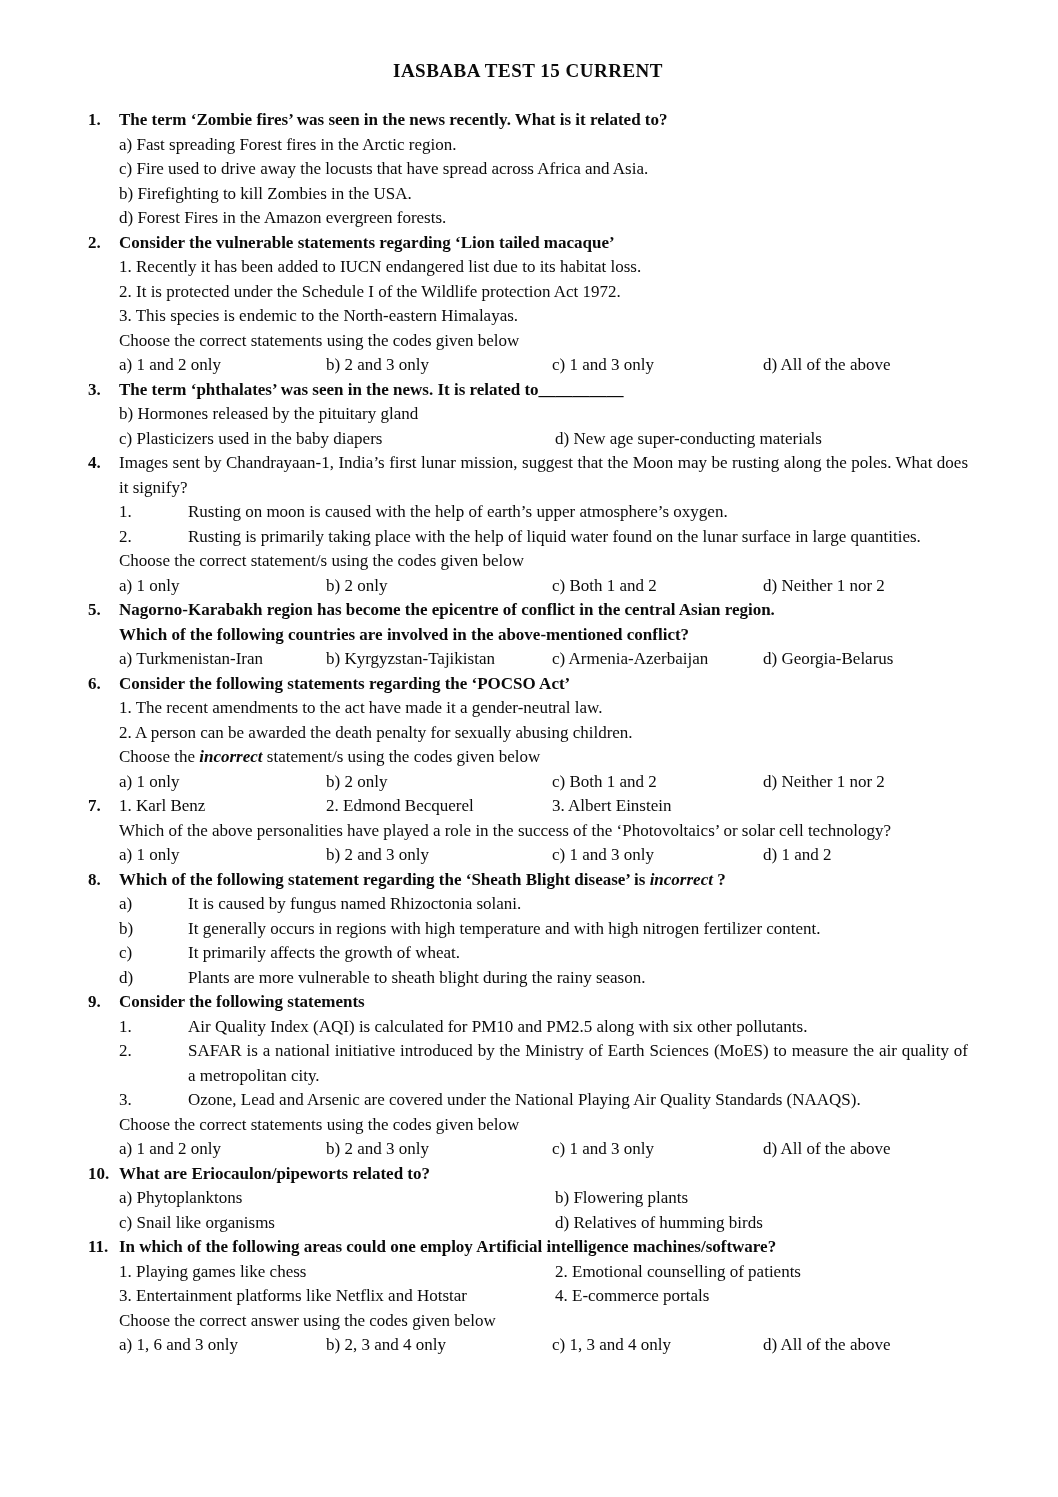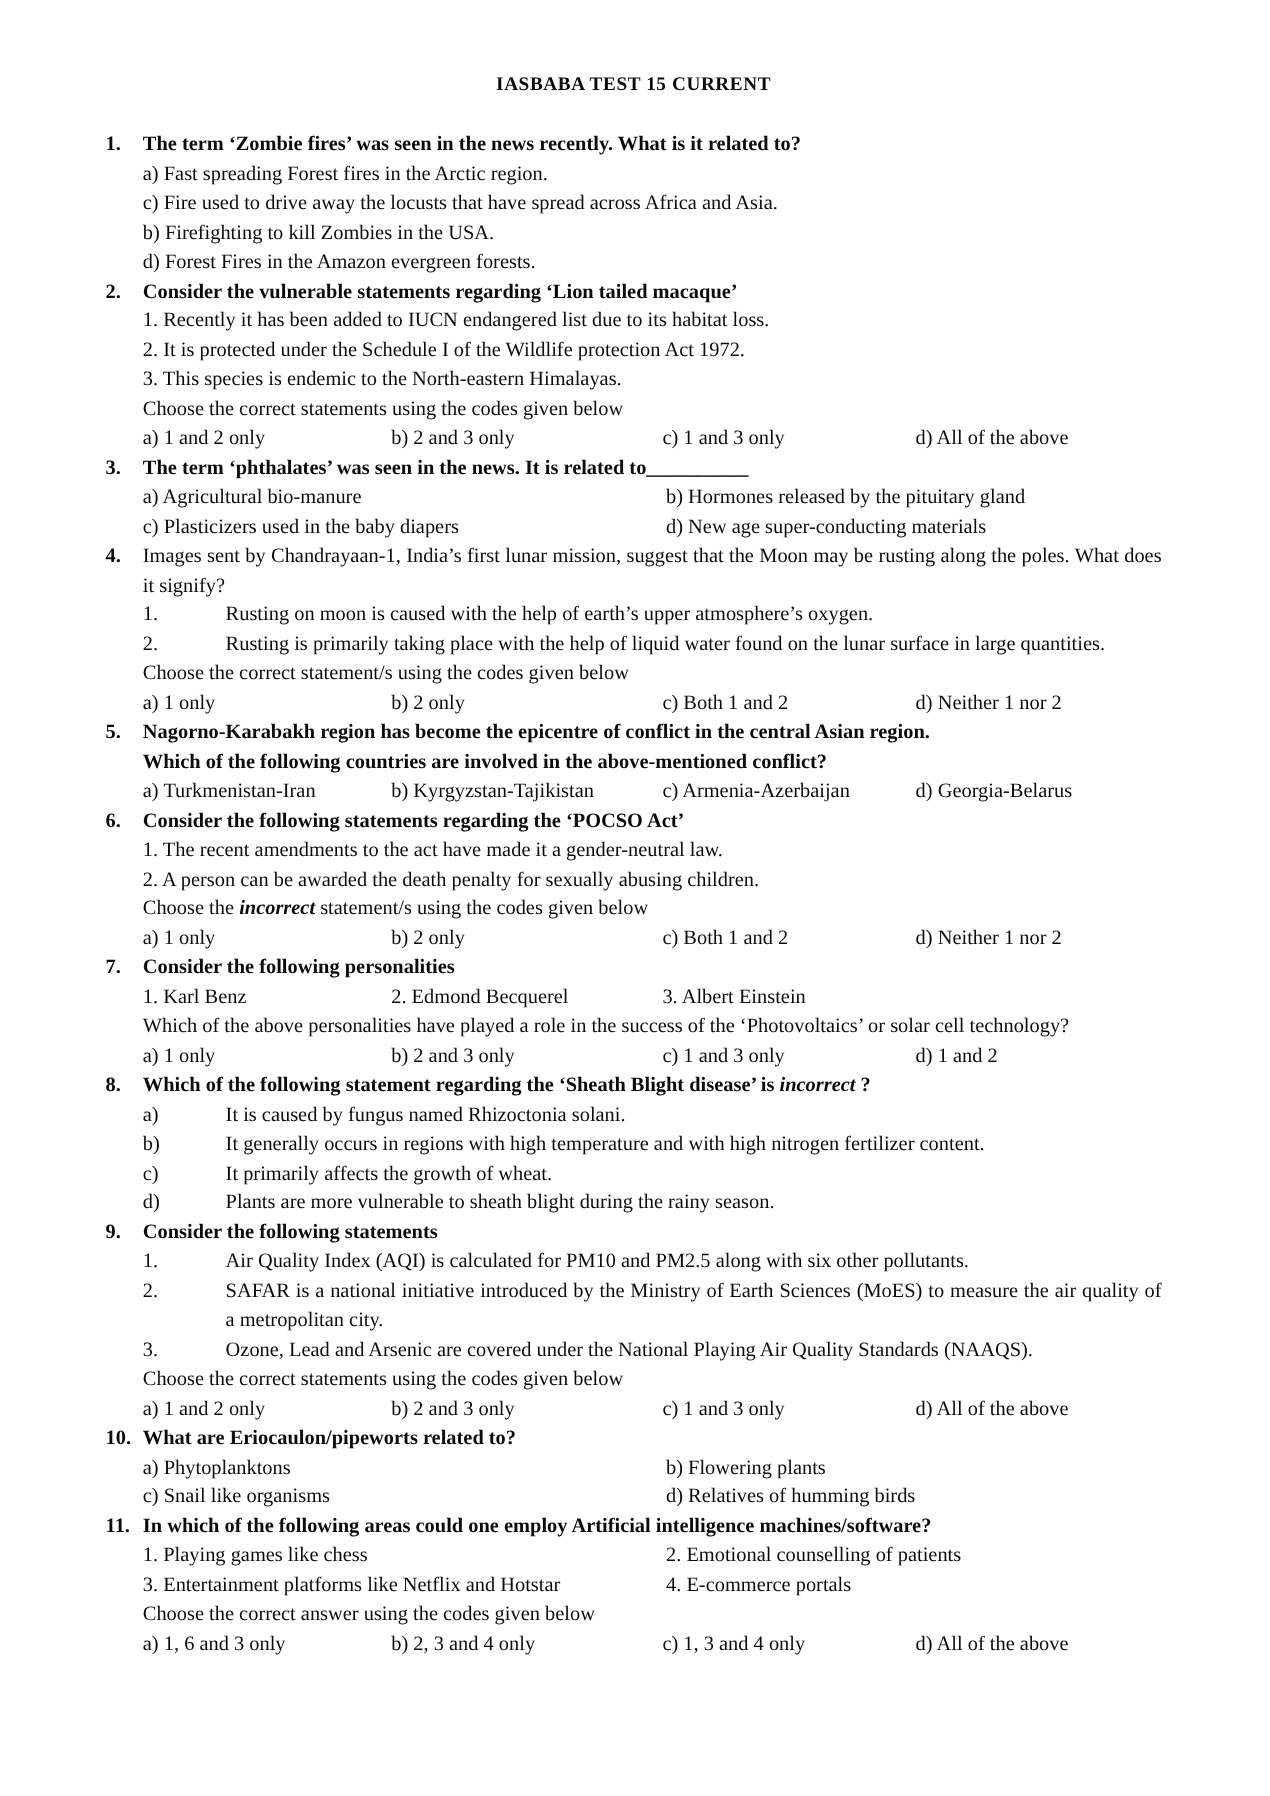--- a/index.html
+++ b/index.html
@@ -12,21 +12,21 @@
     overflow: hidden;
     font-family: "Liberation Serif", serif;
     font-size: 17px;
     line-height: 24.5px;
     color: #0b0b0b;
   }
   .page { padding: 56px 90px 0 88px; }
   .doc-title {
     text-align: center;
     font-weight: bold;
-    font-size: 16px;
+    font-size: 19px;
     line-height: 30px;
     letter-spacing: 0.5px;
     margin-bottom: 22px;
   }
   .q { display: flex; }
   .qnum { width: 31px; flex-shrink: 0; font-weight: bold; }
   .qbody { flex: 1; min-width: 0; }
   .q-title { font-weight: bold; }
   .q-title.plainw { font-weight: normal; }
   .just { text-align: justify; }
@@ -71,21 +71,20 @@
         <div>d) All of the above</div>
       </div>
     </div>
   </div>
 
   <div class="q">
     <div class="qnum">3.</div>
     <div class="qbody">
       <div class="q-title">The term ‘phthalates’ was seen in the news. It is related to__________</div>
       <div class="row2">
-        <div>a) Agricultural bio-manure</div>
         <div>b) Hormones released by the pituitary gland</div>
       </div>
       <div class="row2">
         <div>c) Plasticizers used in the baby diapers</div>
         <div>d) New age super-conducting materials</div>
       </div>
     </div>
   </div>
 
   <div class="q">
@@ -138,21 +137,20 @@
         <div>b) 2 only</div>
         <div>c) Both 1 and 2</div>
         <div>d) Neither 1 nor 2</div>
       </div>
     </div>
   </div>
 
   <div class="q">
     <div class="qnum">7.</div>
     <div class="qbody">
-      <div class="q-title">Consider the following personalities</div>
       <div class="row3">
         <div>1. Karl Benz</div>
         <div>2. Edmond Becquerel</div>
         <div>3. Albert Einstein</div>
       </div>
       <div class="just">Which of the above personalities have played a role in the success of the ‘Photovoltaics’ or solar cell technology?</div>
       <div class="row4">
         <div>a) 1 only</div>
         <div>b) 2 and 3 only</div>
         <div>c) 1 and 3 only</div>

